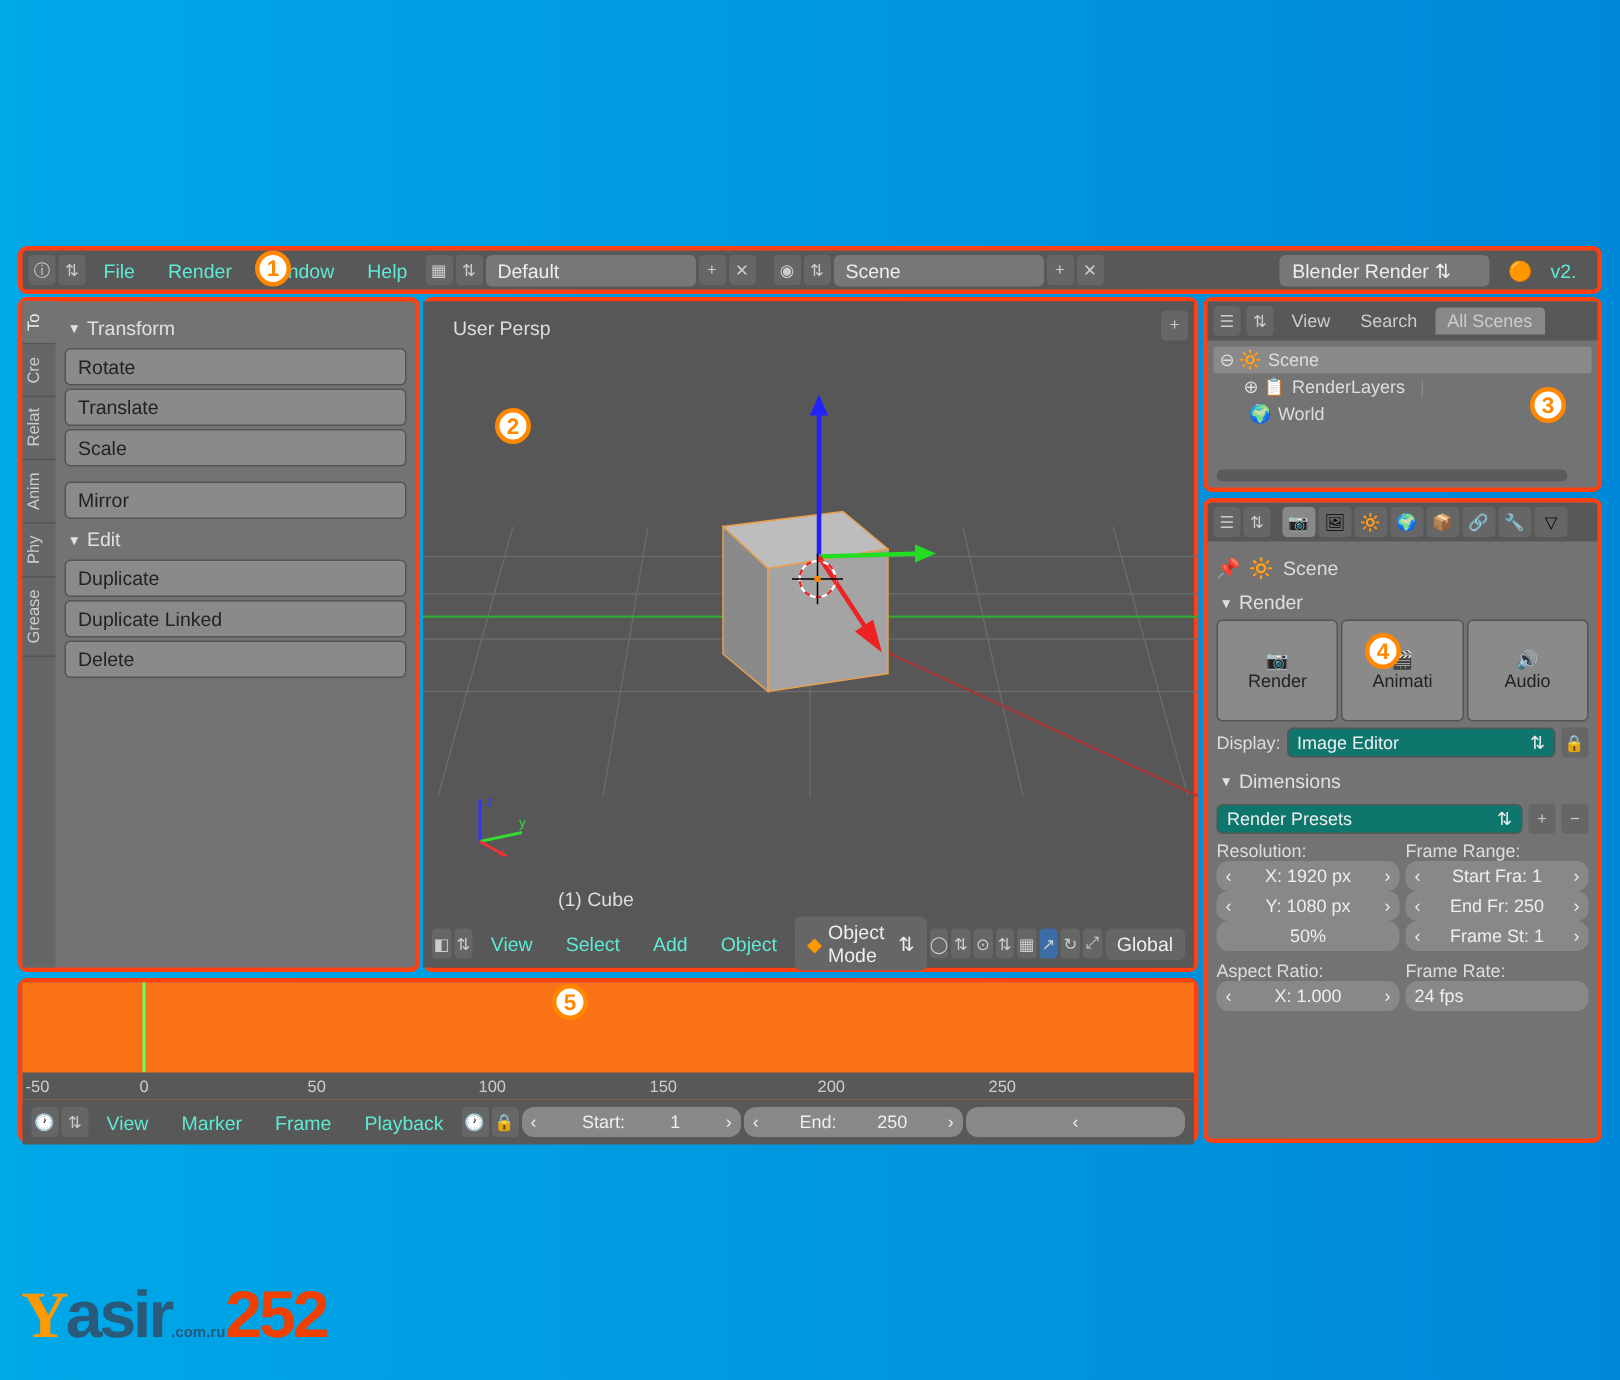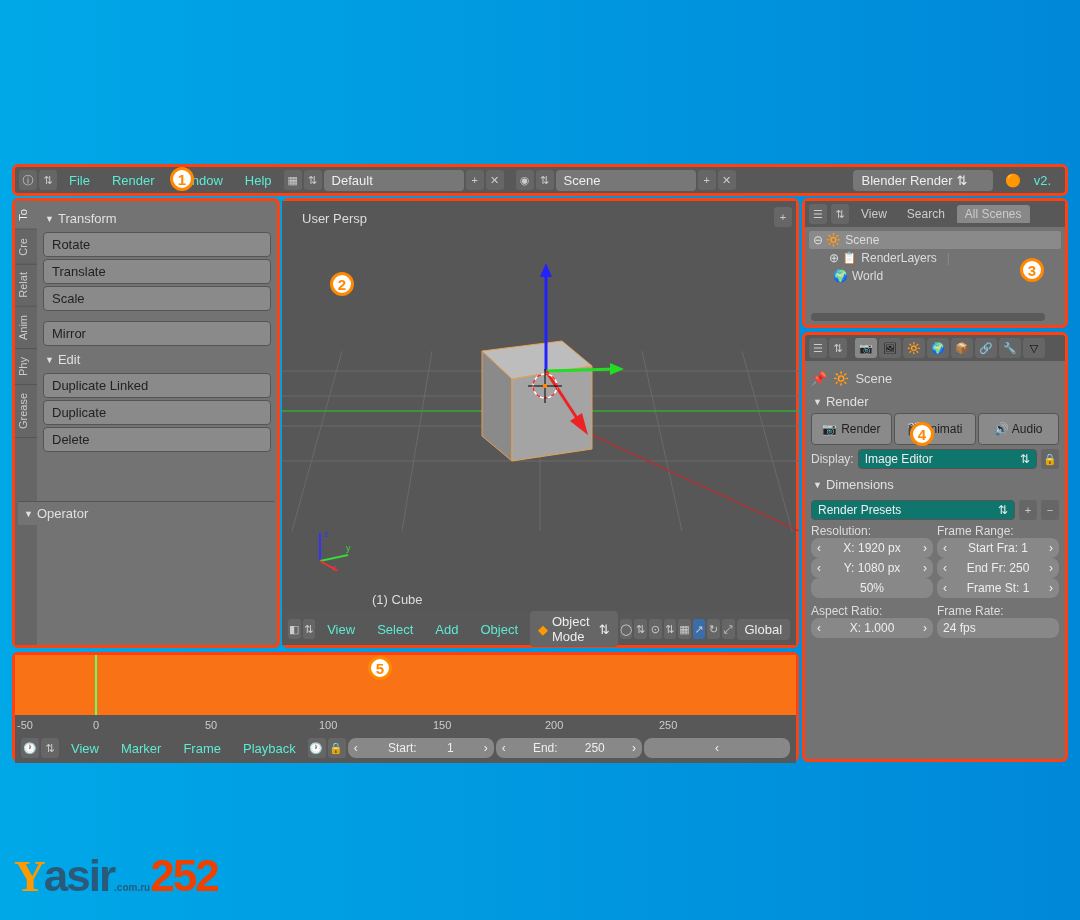--- a/index.html
+++ b/index.html
@@ -36,21 +36,21 @@
 .outliner-hdr .tab.active { background:#888; border-radius:3px 3px 0 0;}
 .outliner-tree { padding:4px; color:#ddd; font-size:12px;}
 .tree-row { padding:2px 0 2px 4px; display:flex; align-items:center; gap:4px;}
 .tree-row.sel { background:#8a8a8a; border-radius:2px;}
 .proppanel { left:790px; top:168px; width:266px; height:430px; background:#737373; overflow:hidden;}
 .prop-hdr { height:26px; background:#585858; display:flex; align-items:center; gap:2px; padding:0 4px;}
 .proptab { width:22px; height:20px; background:#666; border-radius:3px; cursor:pointer; display:flex; align-items:center; justify-content:center; font-size:11px;}
 .proptab.active { background:#888;}
 .prop-body { padding:6px; color:#ddd;}
 .prop-btn3 { display:flex; gap:2px;}
-.prop-btn3 .pbtn { flex:1; background:#8a8a8a; color:#222; padding:8px; border-radius:4px; text-align:center; cursor:pointer; font-size:12px; border:1px solid #555;}
+.prop-btn3 .pbtn { flex:1; background:#8a8a8a; color:#222; padding:19px; border-radius:4px; text-align:center; cursor:pointer; font-size:12px; border:1px solid #555;}
 .field-row { display:flex; gap:4px; margin:4px 0;}
 .numfield { background:#888; color:#eee; padding:3px 6px; border-radius:8px; font-size:12px; flex:1; display:flex; justify-content:space-between;}
 .label-sm { color:#ddd; font-size:12px;}
 .timeline { left:0; top:488px; width:787px; height:110px; background:#737373;}
 .tl-canvas { height:78px; background:#f97316; position:relative;}
 .tl-marker { position:absolute; left:80px; top:0; width:2px; height:60px; background:#6f6;}
 .tl-ticks { position:absolute; bottom:0; left:0; right:0; height:18px; background:#585858; display:flex;}
 .tick { position:absolute; bottom:2px; color:#ccc; font-size:11px;}
 .tl-hdr { height:30px; background:#585858; display:flex; align-items:center; gap:2px; padding:0 6px;}
 .callout { position:absolute; width:24px; height:24px; border-radius:50%; background:#fff; border:3px solid #f80; color:#f80; font-weight:bold; display:flex; align-items:center; justify-content:center; font-size:15px;}
@@ -108,26 +108,23 @@
       <div class="tabv">Grease</div>
     </div>
     <div class="lpcontent">
       <div class="panel-hdr">Transform</div>
       <div class="toolbtn">Rotate</div>
       <div class="toolbtn">Translate</div>
       <div class="toolbtn">Scale</div>
       <div style="height:6px"></div>
       <div class="toolbtn">Mirror</div>
       <div class="panel-hdr">Edit</div>
+      <div class="toolbtn">Duplicate</div>
       <div class="toolbtn">Duplicate Linked</div>
-      <div class="toolbtn">Duplicate</div>
       <div class="toolbtn">Delete</div>
-    </div>
-    <div style="position:absolute; left:3px; bottom:120px; right:3px; background:#737373; border-top:1px solid #555;">
-      <div class="panel-hdr" style="padding-left:6px">Operator</div>
     </div>
   </div>
 
   <div class="viewport redbox" style="border:3px solid #ff4010; border-left:none;">
     <div class="vp3d">
       <div class="vplabel">User Persp</div>
 
       <svg class="grid-floor" viewBox="0 0 517 180" preserveAspectRatio="none">
         <g stroke="#6a6a6a" stroke-width="1">
           <line x1="0" y1="20" x2="517" y2="20"></line>

